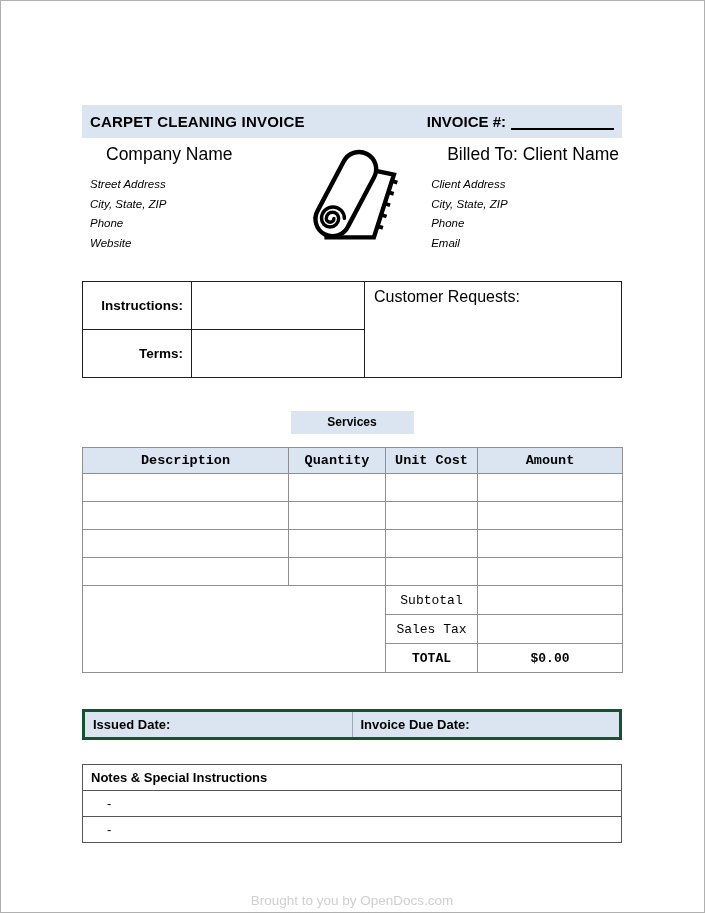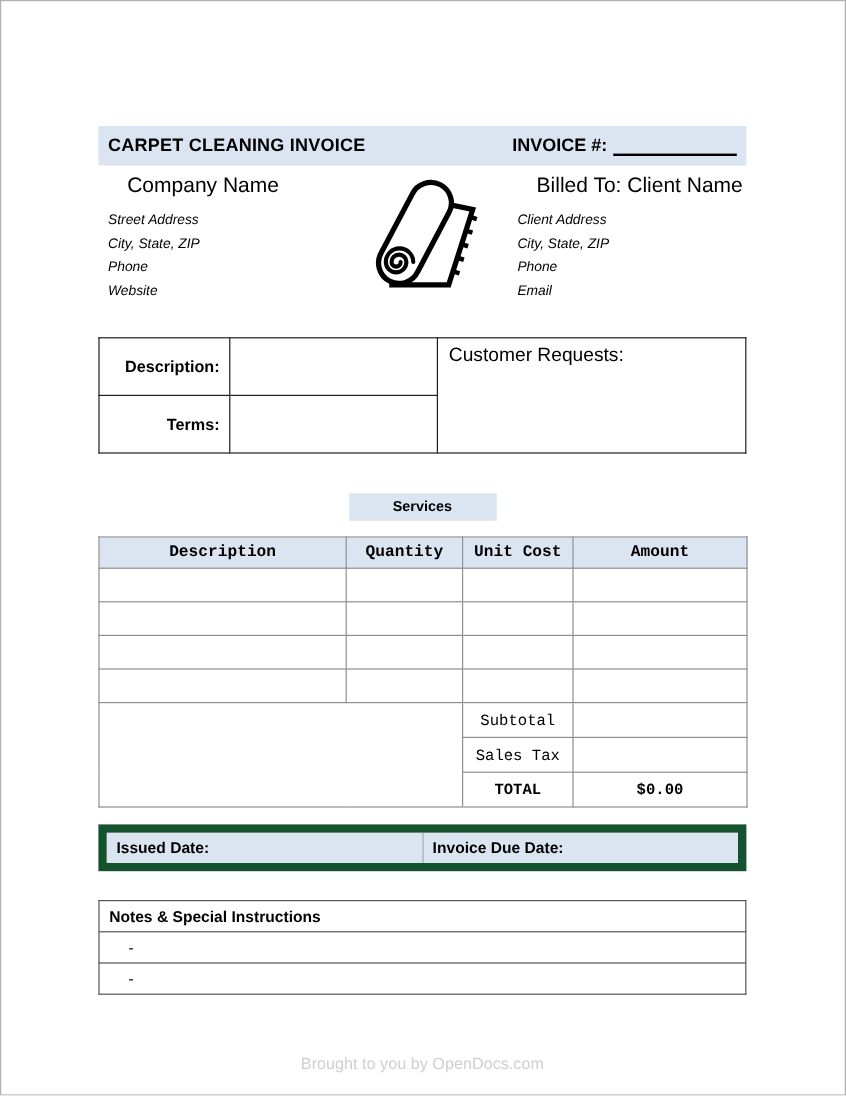--- a/index.html
+++ b/index.html
@@ -46,21 +46,21 @@
     font-size:13.5px; font-weight:bold; padding:0;
   }
   .services-table td { border:1px solid #8f8f8f; height:27px; padding:0; font-size:13px; }
   .services-table td.spacer { border-right:none; }
   .services-table tr.sum td { height:28px; }
   .sum-label { text-align:center; padding-right:10px; font-size:13.5px; }
   .sum-label-total { font-weight:bold; font-size:15px; }
   .sum-value { text-align:center; font-weight:bold; font-size:14px; }
 
   
-  .date-bar { display:flex; margin-top:14px; height:25px; border:7px solid #14532d;text-align:center; }
+  .date-bar { display:flex; margin-top:36px; height:25px; border:3px solid #14532d;text-align:center; }
   .date-cell {
     flex:1; background:#dbe5f1; font-weight:bold; font-size:13px;
     display:flex; align-items:center; padding-left:8px; box-sizing:border-box;
   }
   .date-cell + .date-cell { border-left:1px solid #9fa8b4; }
 
   
   .notes-table { border-collapse:collapse; width:540px; margin-top:24px; }
   .notes-table td { border:1px solid #555; height:25px; font-size:13px; padding:0 0 0 8px; }
   .notes-title-cell { font-weight:bold; font-size:13.5px; }
@@ -107,21 +107,21 @@
         <div class="addr-line">Client Address</div>
         <div class="addr-line">City, State, ZIP</div>
         <div class="addr-line">Phone</div>
         <div class="addr-line">Email</div>
       </div>
     </div>
 
     <table class="info-table">
       <tbody>
           <tr>
-        <td class="cell-label">Description:</td>
+        <td class="cell-label">Instructions:</td>
         <td class="cell-value"></td>
         <td class="cell-requests" rowspan="2">
           <span>Customer Requests:</span>
         </td>
       </tr>
       <tr>
         <td class="cell-label">Terms:</td>
         <td class="cell-value"></td>
       </tr>
     </tbody>

